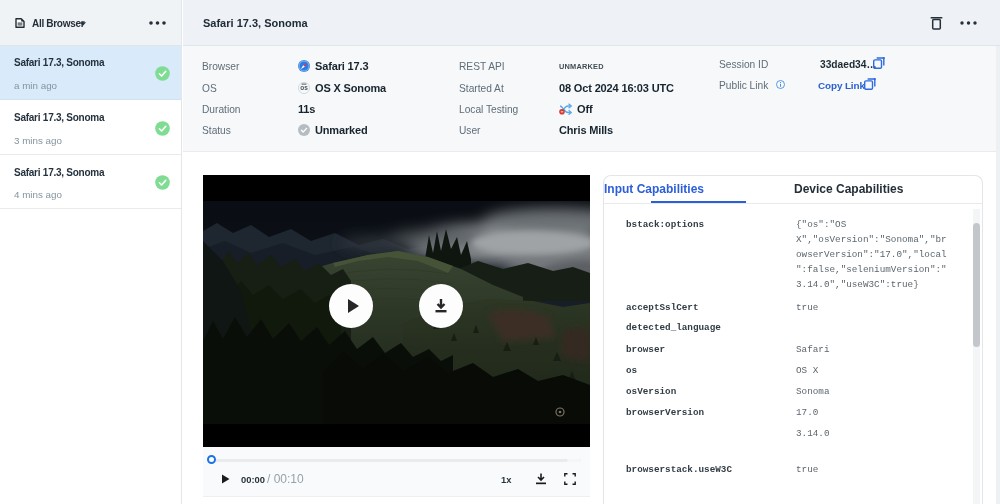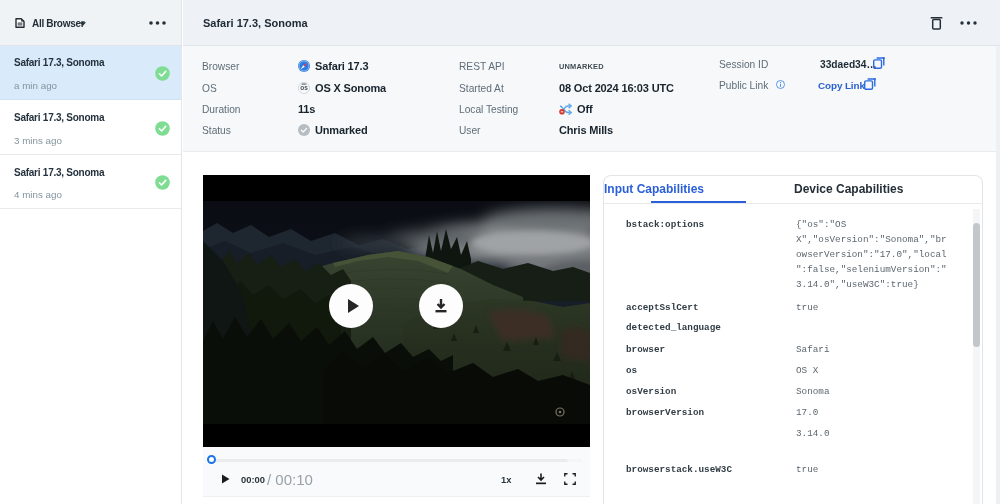--- a/index.html
+++ b/index.html
@@ -261,21 +261,21 @@
       <div id="vctrl">
 
         <div class="abs" style="left:12px;top:11.5px;width:366px;height:3.5px;background:#e9ebec;border-radius:2px"></div>
         <div class="abs" style="left:364px;top:11.5px;width:14px;height:3.5px;background:#f5f6f6;border-radius:2px"></div>
         <div class="abs" style="left:4px;top:8px;width:9px;height:9px;border-radius:50%;background:#fff;border:2px solid #1a73e8"></div>
 
         <svg class="abs" style="left:18px;top:27px" width="9" height="10" viewBox="0 0 9 10">
             <path d="M1 0.5 L8.5 5 L1 9.5 Z" fill="#1c1c1c"></path>
           </svg>
         <span class="abs cy" style="left:38px;top:32px;font-size:9.4px;font-weight:700;color:#29333b">00:00</span>
-        <span class="abs cy" style="left:64px;top:32px;font-size:15px;color:#98a1a8"> / 00:10</span>
+        <span class="abs cy" style="left:64px;top:32px;font-size:12px;color:#98a1a8"> / 00:10</span>
         <span class="abs cy" style="left:298px;top:32px;font-size:9.4px;font-weight:700;color:#29333b">1x</span>
         <svg class="abs" style="left:332px;top:26px" width="12" height="12" viewBox="0 0 12 12">
           <path d="M6 0.5 L6 6.5 M3 4 L6 7 L9 4" fill="none" stroke="#1c1c1c" stroke-width="1.6"></path>
           <rect x="1" y="9.5" width="10" height="1.7" fill="#1c1c1c"></rect>
         </svg>
         <svg class="abs" style="left:361px;top:26px" width="12" height="12" viewBox="0 0 12 12">
           <path d="M0.8 3.5 L0.8 0.8 L3.5 0.8 M8.5 0.8 L11.2 0.8 L11.2 3.5 M11.2 8.5 L11.2 11.2 L8.5 11.2 M3.5 11.2 L0.8 11.2 L0.8 8.5" fill="none" stroke="#1c1c1c" stroke-width="1.4"></path>
         </svg>
       </div>
     </div>

